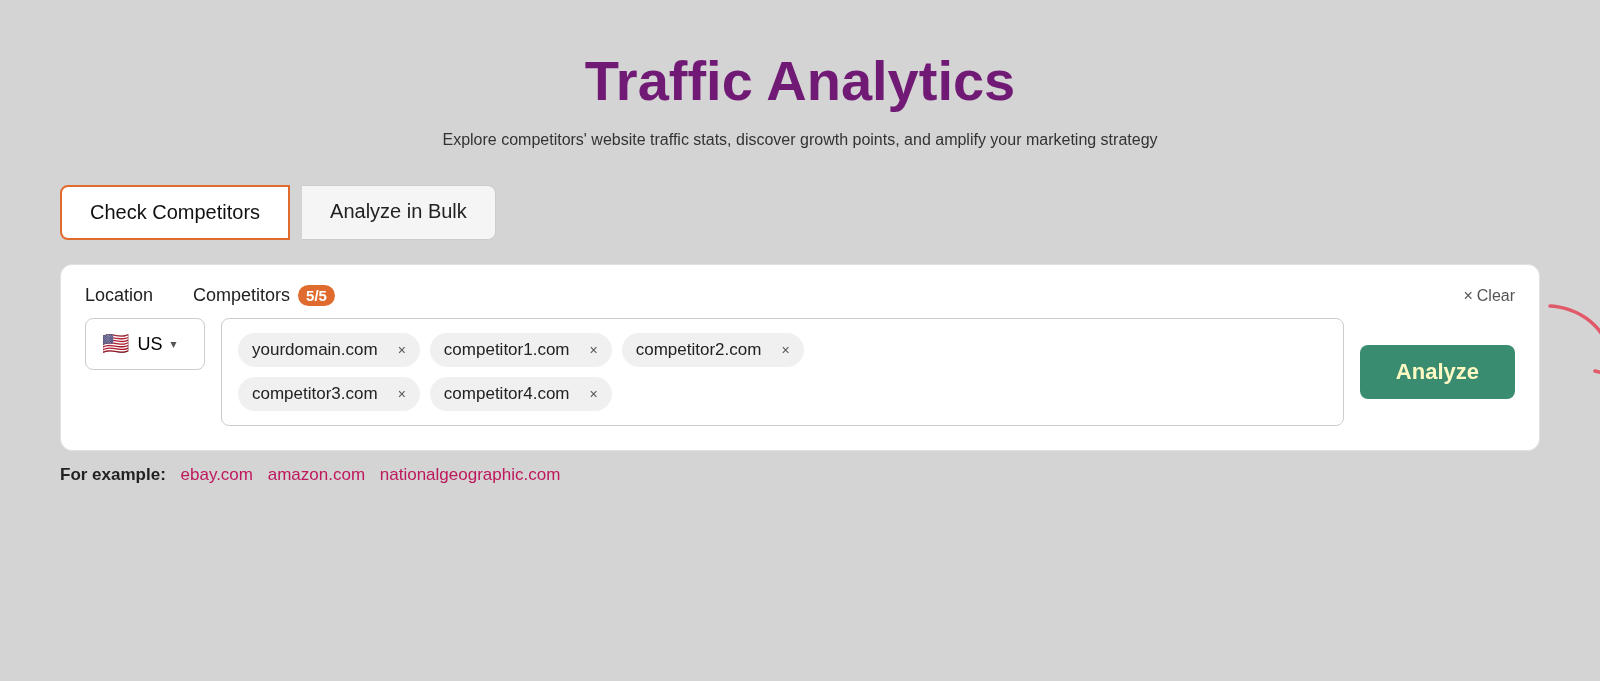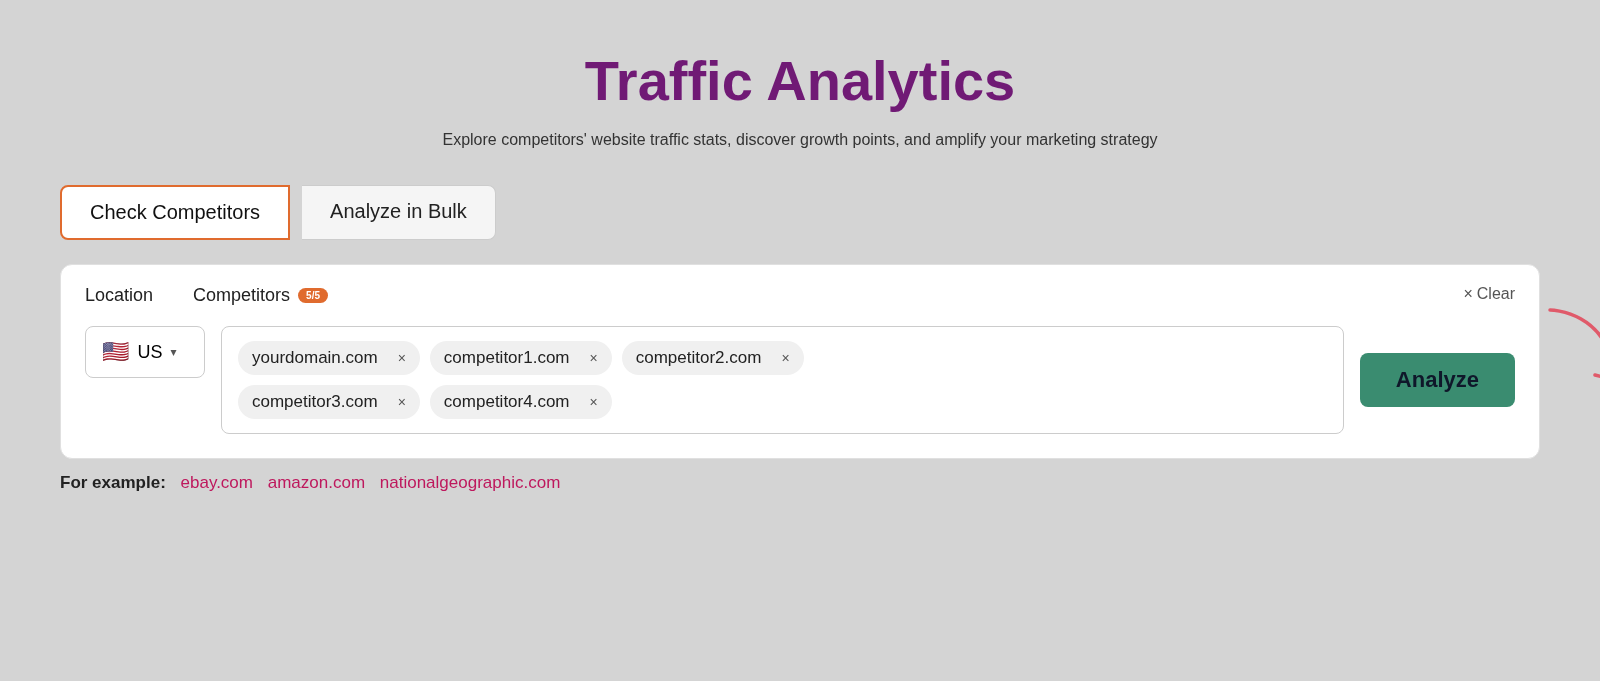--- a/index.html
+++ b/index.html
@@ -79,22 +79,22 @@
       width: 100%;
       background: #fff;
       border-radius: 12px;
       border: 1px solid #e0e0e0;
       padding: 20px 24px 24px;
       position: relative;
     }
 
     .panel-header {
       display: flex;
-      align-items: flex-start;
-      margin-bottom: 20px;
+      align-items: center;
+      margin-bottom: 12px;
     }
 
     .location-label {
       font-size: 18px;
       color: #222;
       margin-right: 40px;
       font-weight: 400;
     }
 
     .competitors-label {
@@ -103,21 +103,21 @@
       font-weight: 400;
       display: flex;
       align-items: center;
       gap: 8px;
       flex: 1;
     }
 
     .badge {
       background: #e06b2e;
       color: #fff;
-      font-size: 10px;
+      font-size: 15px;
       font-weight: 600;
       border-radius: 12px;
       padding: 2px 8px;
     }
 
     .clear-btn {
       color: #555;
       font-size: 16px;
       cursor: pointer;
       display: flex;
@@ -188,21 +188,21 @@
     }
 
     .domain-remove {
       cursor: pointer;
       color: #555;
       font-size: 14px;
     }
 
     .analyze-btn {
       background: #3a8c70;
-      color: #0f172a;
+      color: #fef9c3;
       border: none;
       border-radius: 8px;
       font-size: 22px;
       font-weight: 600;
       padding: 14px 36px;
       cursor: pointer;
       flex-shrink: 0;
       align-self: center;
     }
 

